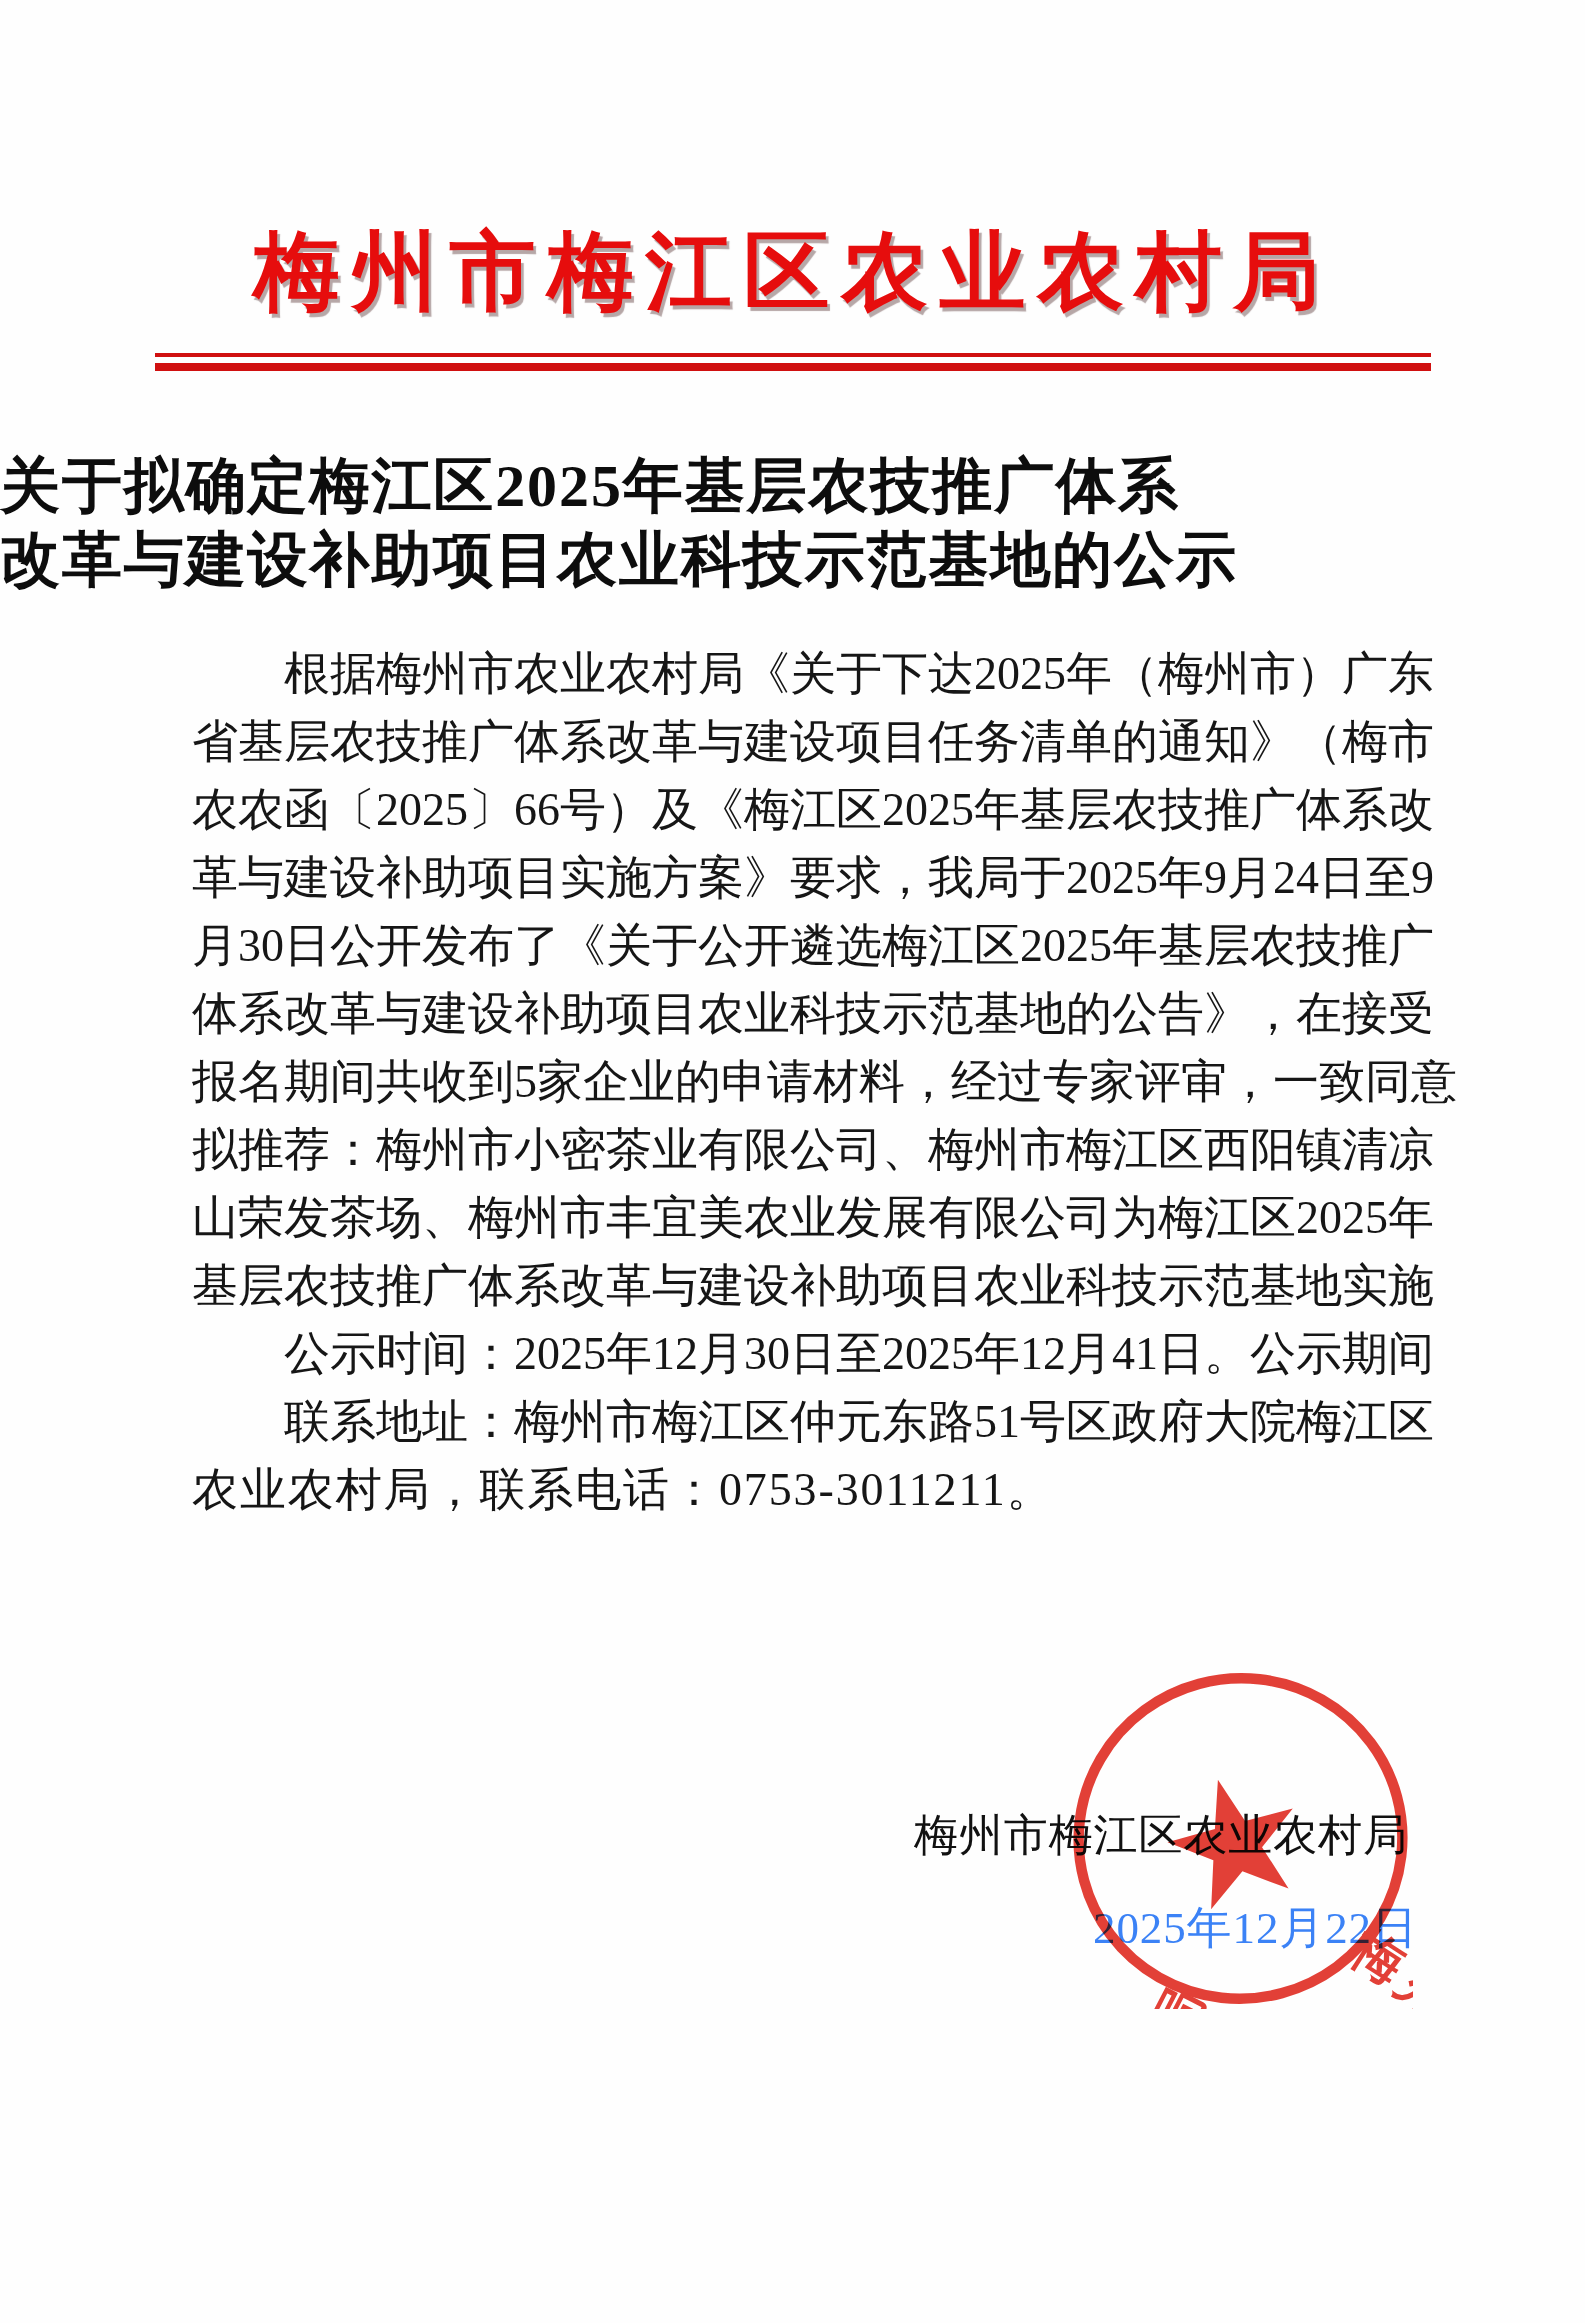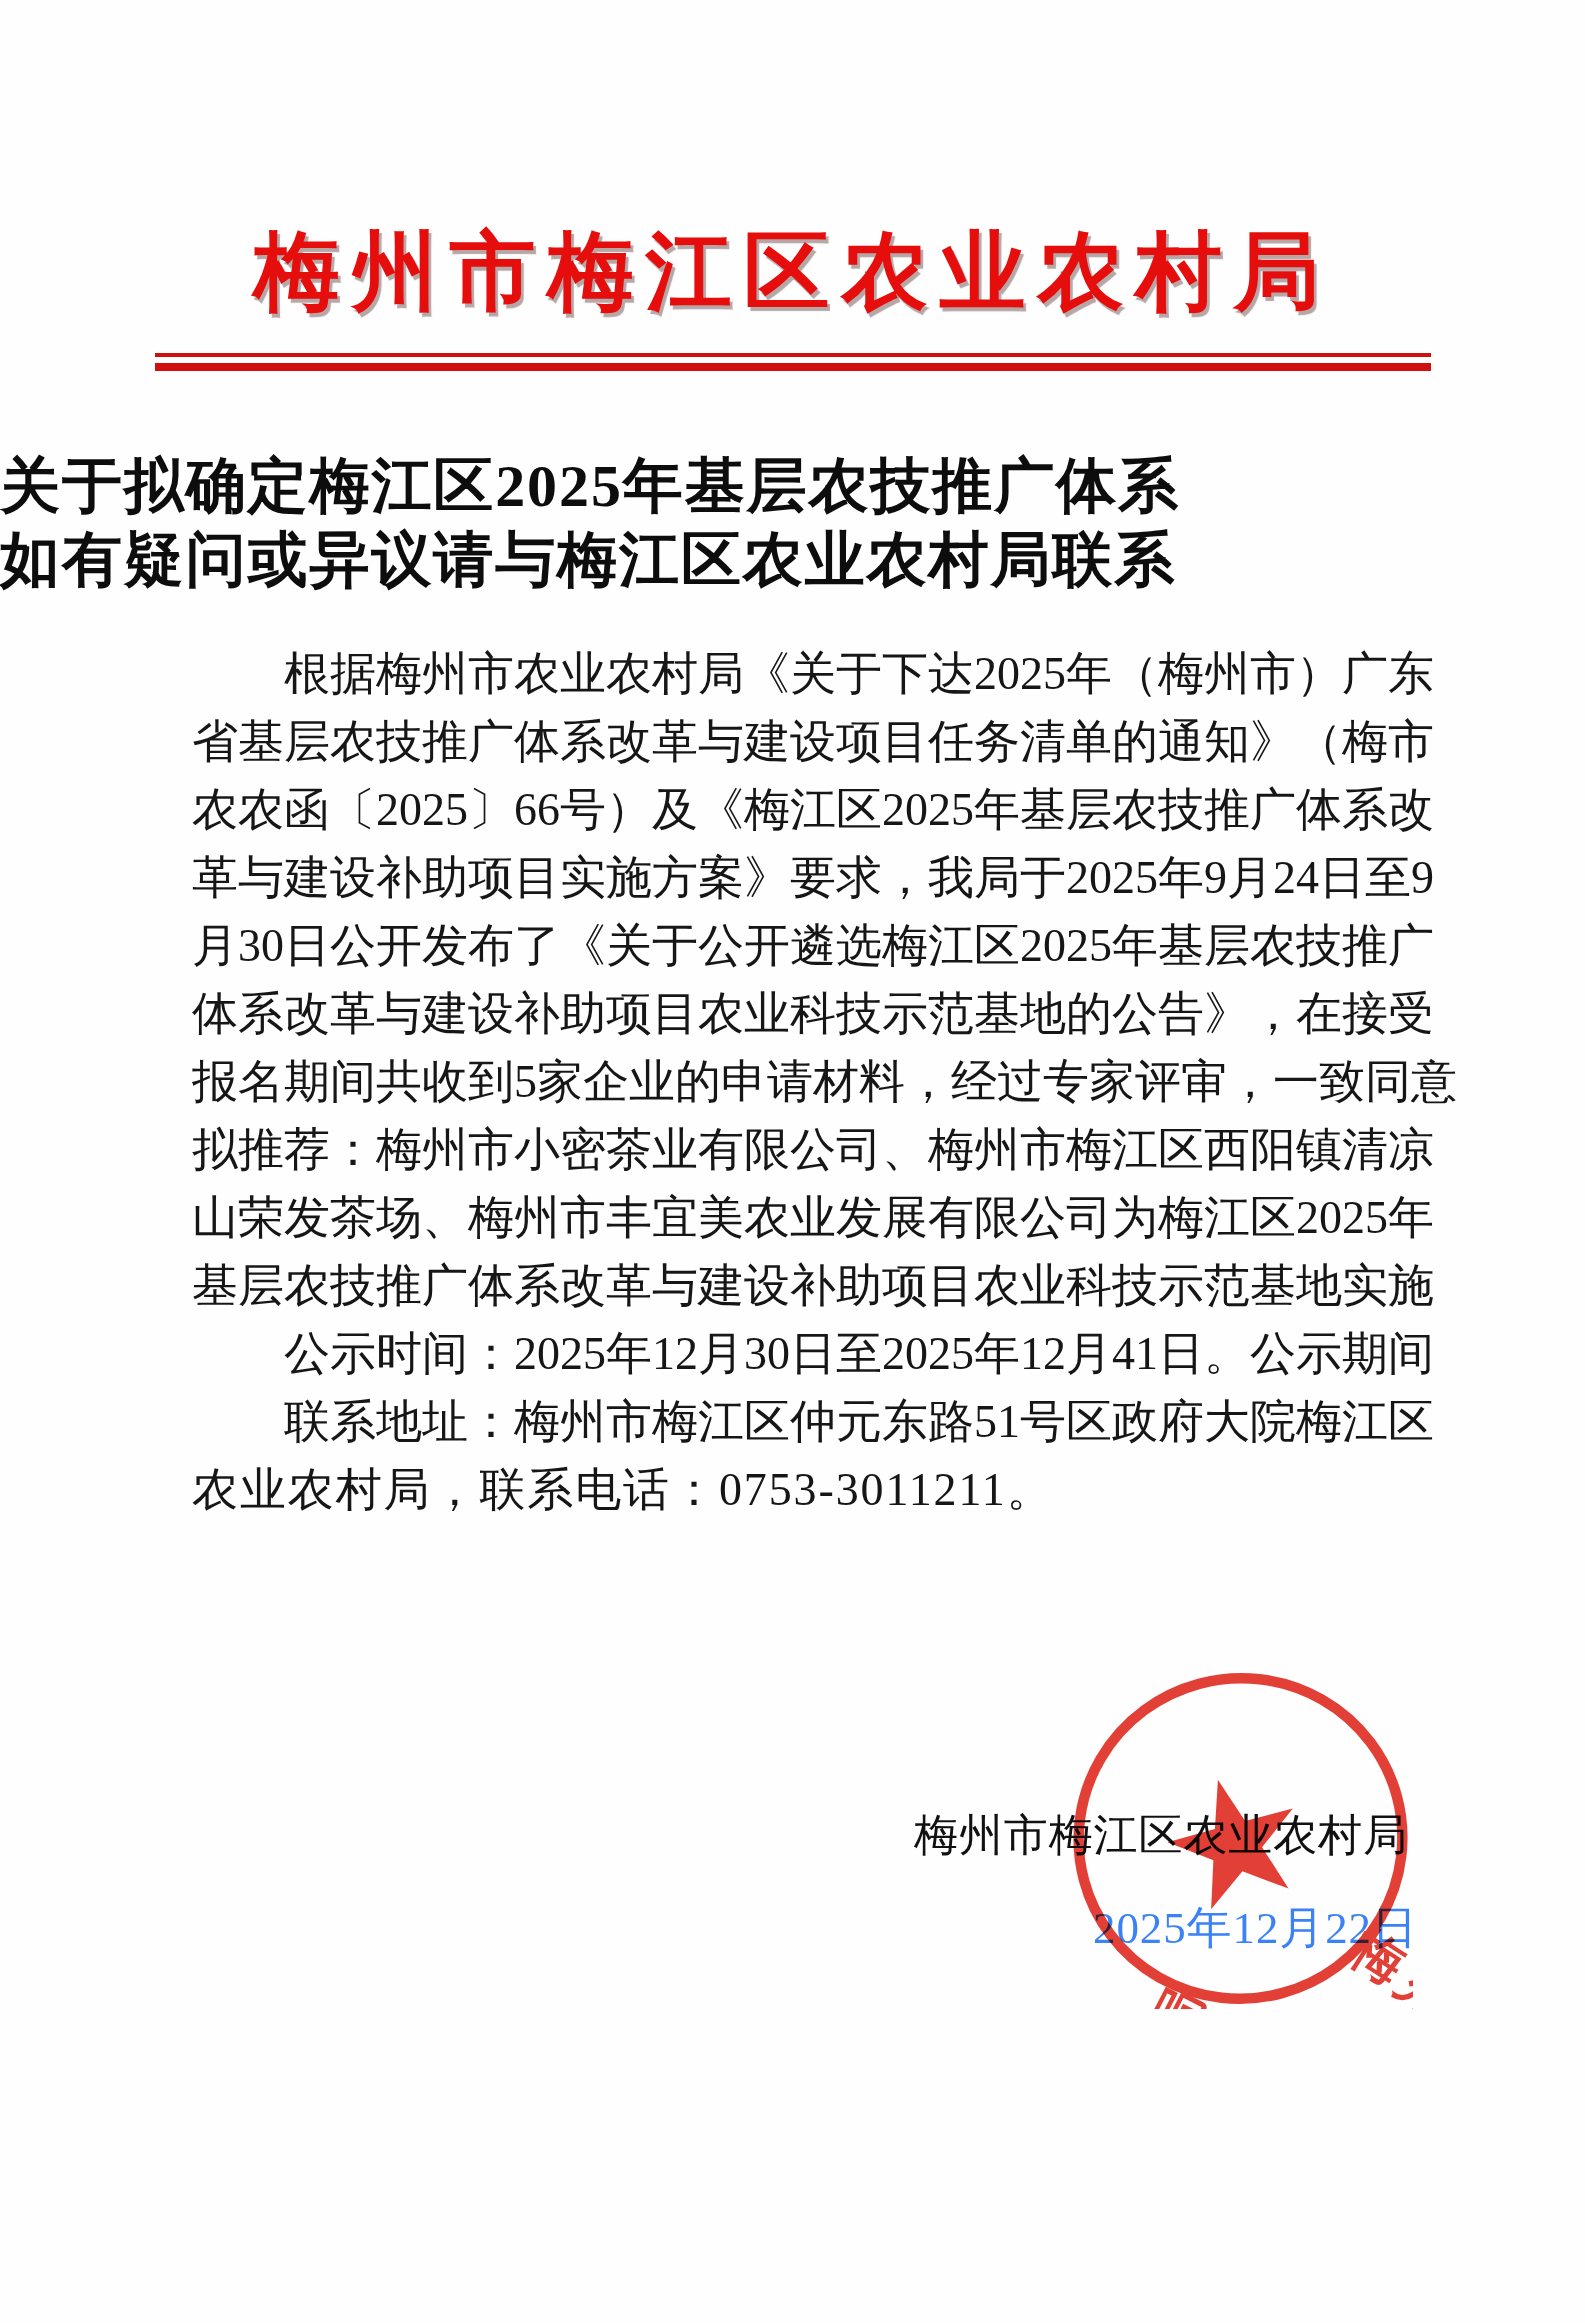--- a/index.html
+++ b/index.html
@@ -108,21 +108,21 @@
 <body>
 
 <div class="page">
 
   <div class="org-title">梅州市梅江区农业农村局</div>
 
   <div class="red-rule"></div>
 
   <div class="doc-title">
     <div>关于拟确定梅江区2025年基层农技推广体系</div>
-    <div>如有疑问或异议请与梅江区农业农村局联系</div>
+    <div>改革与建设补助项目农业科技示范基地的公示</div>
   </div>
 
   <div class="body-block">
       <div class="body-line indent stretch">
         <span>根</span>
         <span>据</span>
         <span>梅</span>
         <span>州</span>
         <span>市</span>
         <span>农</span>

